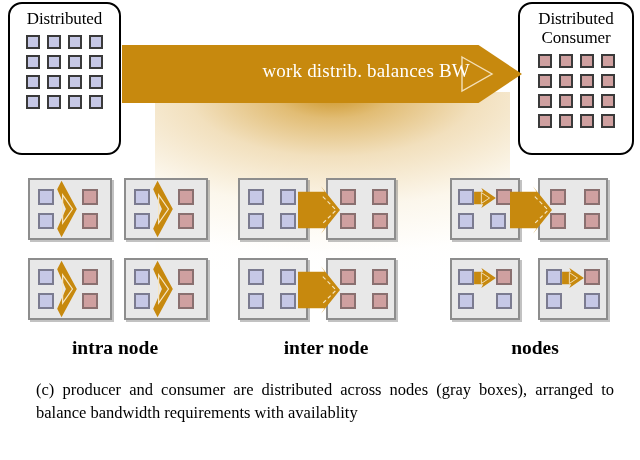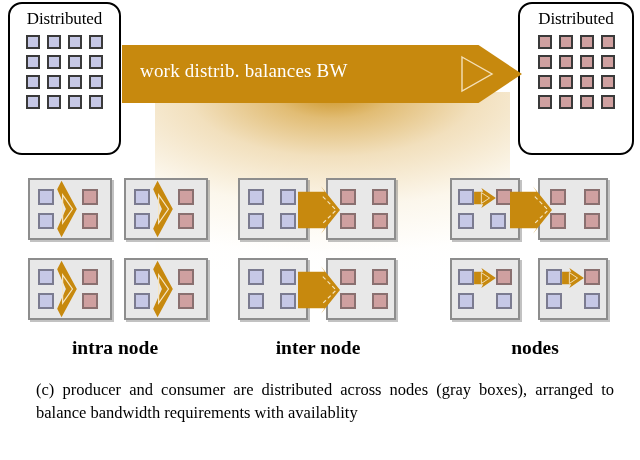--- a/index.html
+++ b/index.html
@@ -76,21 +76,21 @@
     top: 45px;
     width: 400px;
     height: 58px;
     pointer-events: none;
   }
   #banner-label {
     position: absolute;
     left: 140px;
     top: 60px;
     width: 330px;
-    text-align: left;
+    text-align: right;
     color: #ffffff;
     font-size: 19px;
     letter-spacing: 0.2px;
     white-space: nowrap;
   }
 
   
   .group { position: absolute; }
   #group-intra { left: 28px;  top: 178px; }
   #group-inter { left: 238px; top: 178px; }
@@ -116,21 +116,21 @@
 
   
   .group-label {
     position: absolute;
     text-align: center;
     font-size: 19.5px;
     top: 337px;
     font-weight: bold;
   }
   #label-intra { left: 20px;  width: 190px; }
-  #label-inter { left: 228px; width: 180px; }
+  #label-inter { left: 236px; width: 180px; }
   #label-mixed { left: 440px; width: 190px; }
 
   
   #caption {
     position: absolute;
     left: 36px;
     top: 378px;
     width: 578px;
     font-size: 16.5px;
     line-height: 23px;
@@ -159,20 +159,21 @@
       <div class="cell"></div>
       <div class="cell"></div>
       <div class="cell"></div>
       <div class="cell"></div>
       <div class="cell"></div>
     </div>
 </div>
 
 <div class="endpoint" id="consumer-box">
   <div class="endpoint-title">Distributed</div>
+  <div class="endpoint-title">Consumer</div>
   <div class="grid4" id="consumer-grid">
       <div class="cell rose"></div>
       <div class="cell rose"></div>
       <div class="cell rose"></div>
       <div class="cell rose"></div>
       <div class="cell rose"></div>
       <div class="cell rose"></div>
       <div class="cell rose"></div>
       <div class="cell rose"></div>
       <div class="cell rose"></div>

